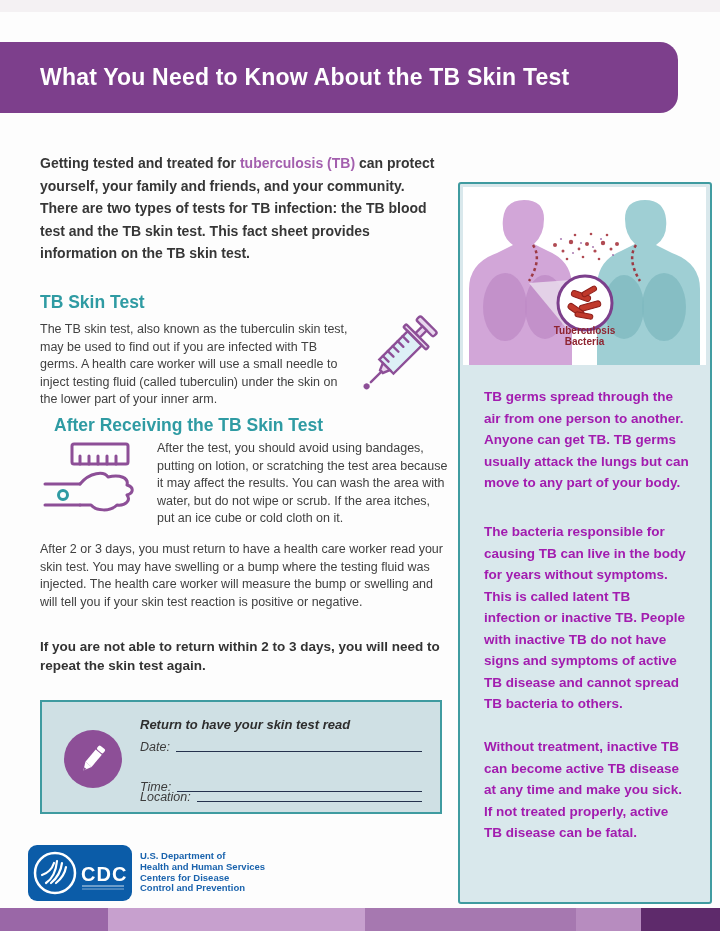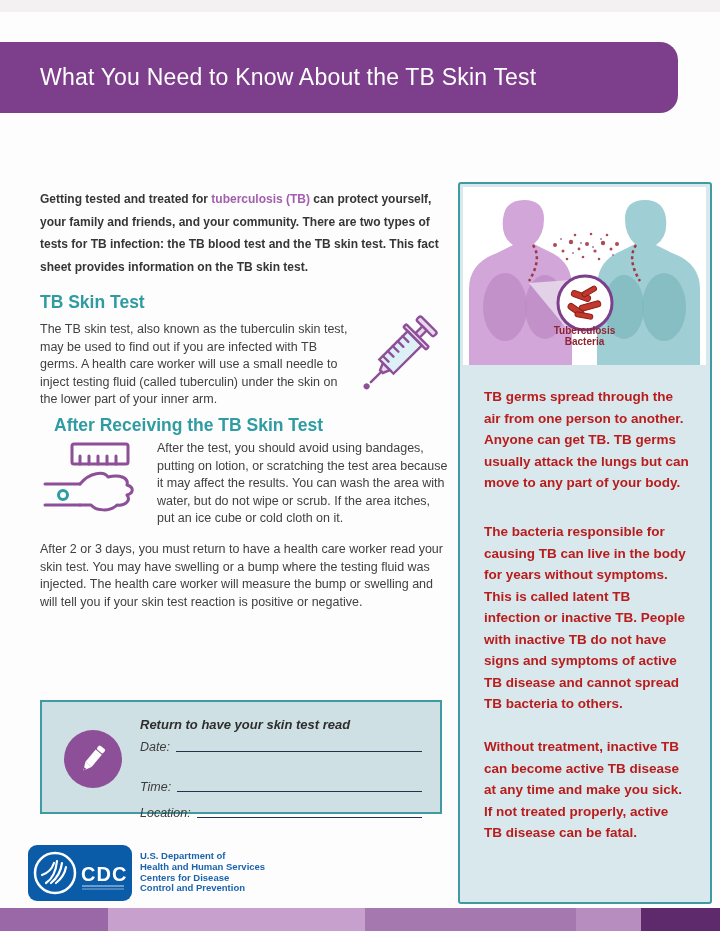--- a/index.html
+++ b/index.html
@@ -13,26 +13,26 @@
   }
   .page { position:absolute; inset:0; background:#fdfdfd; }
   .top-strip { position:absolute; left:0; top:0; width:720px; height:12px; background:#f4f1f3; }
 
   
   .banner {
     position:absolute; left:0; top:42px; width:678px; height:71px;
     background:#7d3f8c; border-radius:0 18px 18px 0;
     display:flex; align-items:center; padding-left:40px;
   }
-  .banner h1 { color:#ffffff; font-size:23px; font-weight:normal; letter-spacing:.2px; }
+  .banner h1 { color:#ffffff; font-size:23px; font-weight:bold; letter-spacing:.2px; }
 
   
   .intro {
     position:absolute; left:40px; top:152px; width:404px;
-    font-size:12px; font-weight:bold; line-height:22.5px; color:#363636;margin-top:36px;
+    font-size:14px; font-weight:bold; line-height:22.5px; color:#363636;
   }
   .intro .lnk { color:#a35fae; }
 
   
   .sect-h { position:absolute; color:#2f9ba3; font-size:17.5px; font-weight:bold; }
   .h-skin { left:40px; top:292px; }
   .h-after { left:36px; top:415px;margin-left:18px; }
 
   .body-txt { font-size:12.5px; line-height:17.5px; color:#414141; position:absolute; }
   .p-skin { left:40px; top:321px; width:310px; }
@@ -51,21 +51,21 @@
   }
   .callout-circle {
     position:absolute; left:22px; top:28px; width:58px; height:58px;
     background:#8d4f97; border-radius:50%;
     display:flex; align-items:center; justify-content:center;
   }
   .callout-title { position:absolute; left:98px; top:15px; font-size:13px; font-weight:bold; color:#2e2e2e; }
   .callout-row { position:absolute; left:98px; width:282px; display:flex; 
     font-size:12.5px; color:#3c3c3c; }
   .callout-row .line { flex:1; border-bottom:1.5px solid #25324d; margin-left:6px; margin-bottom:2px; }
-  .row-0 { top:38px; } .row-1 { top:78px; } .row-2 { top:104px; }
+  .row-0 { top:38px; } .row-1 { top:78px; } .row-2 { top:88px; }
 
   
   .cdc-logo-wrap { position:absolute; left:28px; top:845px; width:116px; height:56px; }
   .agency {
     position:absolute; left:140px; top:851px; width:130px;
     font-size:9.5px; font-weight:bold; line-height:10.8px; color:#1a63ad;
   }
   .publine {
     position:absolute; left:462px; top:890px; width:218px;
     display:flex; justify-content:space-between;
@@ -78,21 +78,21 @@
     background:#d9e8ec; border:2.5px solid #3f9ba0; border-radius:3px;margin-top:32px;
   }
   .illu { position:absolute; left:3px; top:3px; width:243px; height:178px; background:#ffffff; overflow:hidden; }
   .illu svg { display:block; }
   .illu-label {
     position:absolute; left:0; right:0; top:138px; text-align:center;
     font-size:10px; font-weight:bold; color:#8e2430; line-height:11px;
   }
   .side-p {
     position:absolute; left:24px; width:206px;
-    font-size:13.5px; font-weight:600; line-height:21.5px; color:#b91c1c;
+    font-size:13.5px; font-weight:600; line-height:21.5px; color:#a21caf;
   }
   .sp-0 { top:202px; } .sp-1 { top:337px; } .sp-2 { top:552px; }
 
   
   .footer-bar { position:absolute; left:0; top:908px; width:720px; height:23px; display:flex; }
   .footer-bar div { height:100%; }
 </style>
 </head>
 <body>
 
@@ -141,20 +141,21 @@
         <line x1="3" y1="44" x2="38" y2="44"></line>
         <path d="M38,44 C48,32 62,31 66,37 C78,34 87,38 85,45 C92,47 92,53 85,55 C89,60 84,66 75,65 C68,72 54,71 49,65 L38,65"></path>
         <line x1="3" y1="65" x2="38" y2="65"></line>
       </g>
       <circle cx="21" cy="55" r="4.5" fill="#ffffff" stroke="#2f9ba3" stroke-width="3"></circle>
     </svg>
   </div>
 
   <p class="body-txt p-after1">After the test, you should avoid using bandages, putting on lotion, or scratching the test area because it may affect the results. You can wash the area with water, but do not wipe or scrub. If the area itches, put an ice cube or cold cloth on it.</p>
   <p class="body-txt p-after2">After 2 or 3 days, you must return to have a health care worker read your skin test. You may have swelling or a bump where the testing fluid was injected. The health care worker will measure the bump or swelling and will tell you if your skin test reaction is positive or negative.</p>
+  <p class="bold-note">If you are not able to return within 2 to 3 days, you will need to repeat the skin test again.</p>
 
   <div class="callout">
     <div class="callout-circle">
       <svg width="34" height="34" viewBox="0 0 34 34">
         <g transform="rotate(40 17 17)" fill="#ffffff">
           <rect x="13" y="2" width="8" height="5" rx="1.5"></rect>
           <rect x="13" y="8" width="8" height="16"></rect>
           <path d="M13,24 L21,24 L17,32 Z"></path>
           <path d="M15.6,28.8 L18.4,28.8 L17,32 Z" fill="#8d4f97"></path>
         </g>

